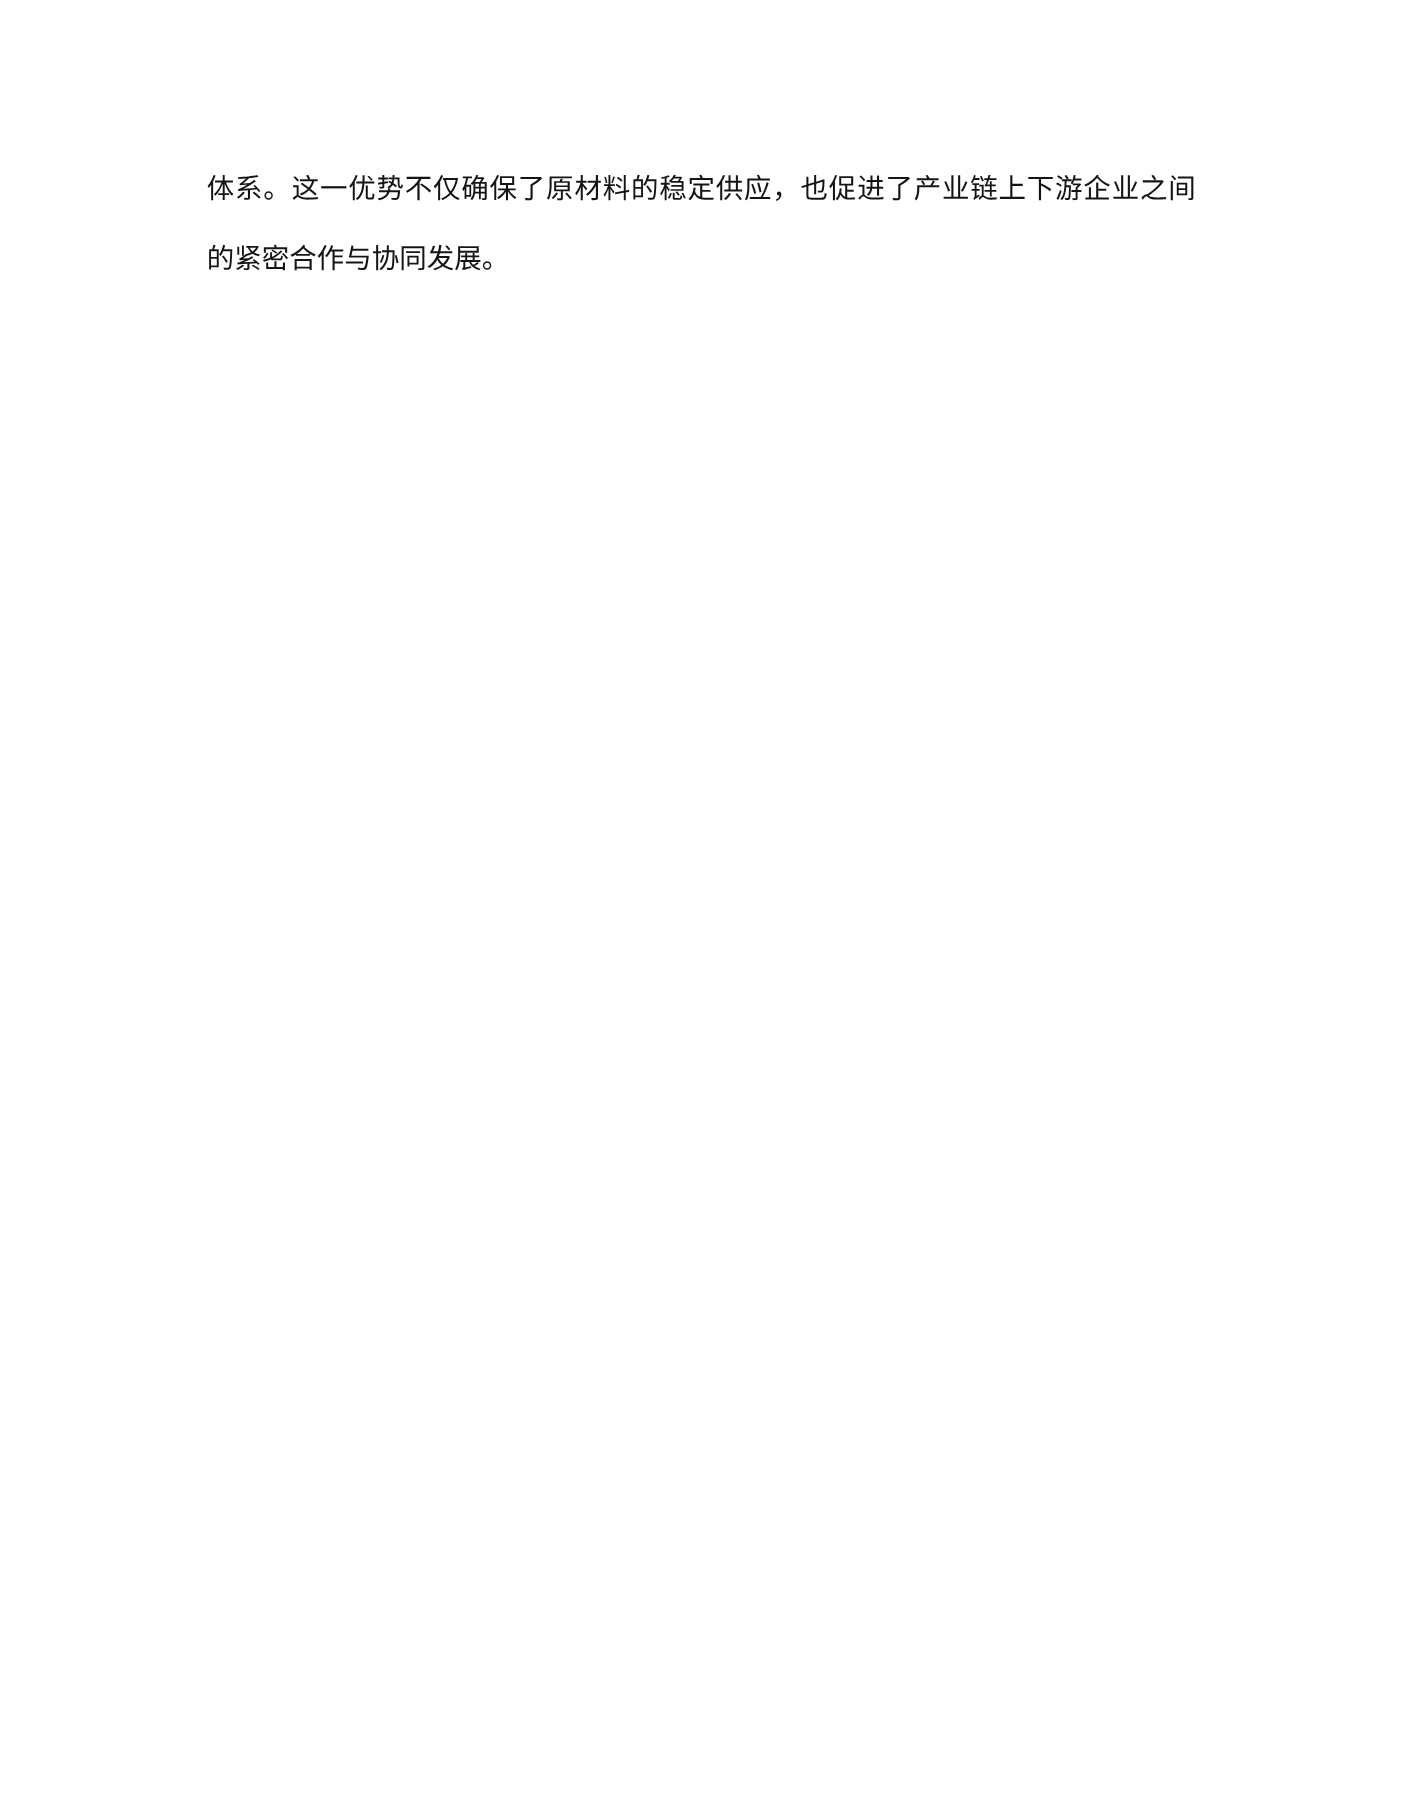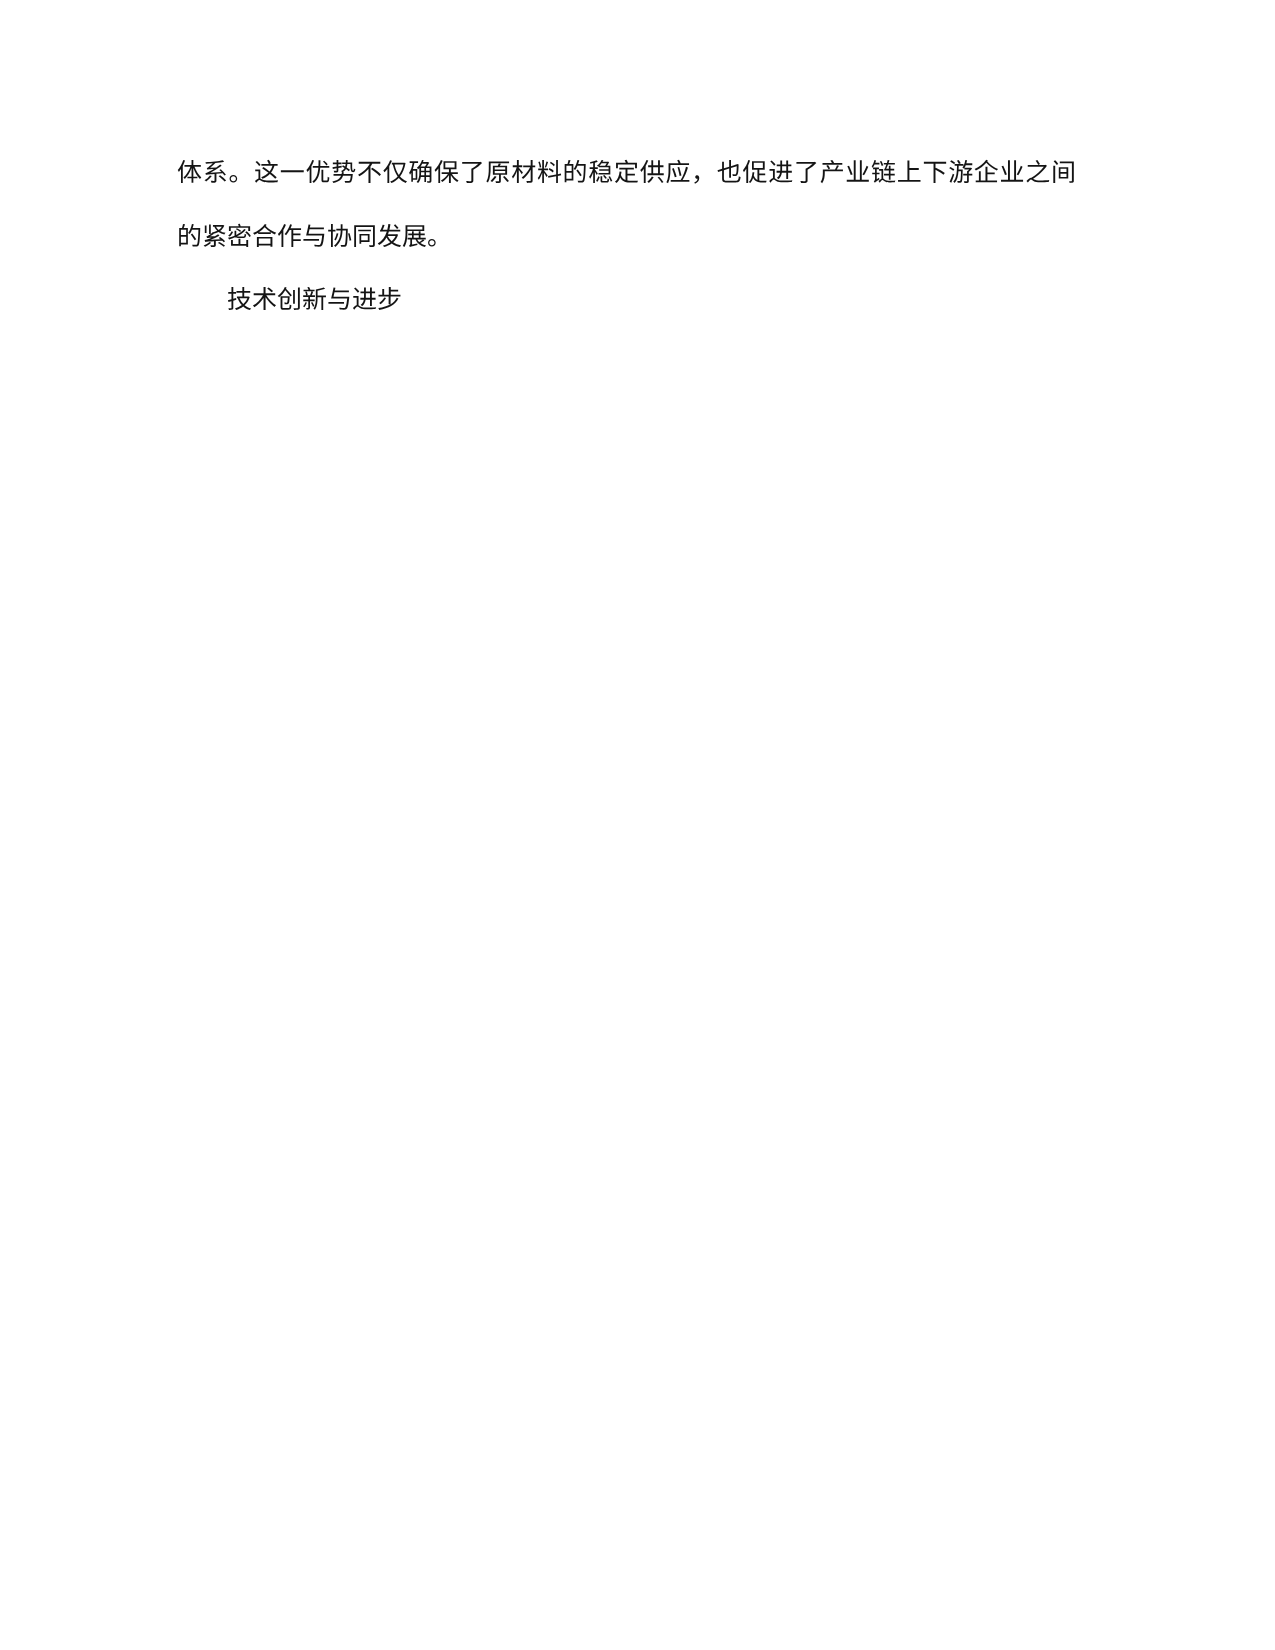--- a/index.html
+++ b/index.html
@@ -10,21 +10,21 @@
   .doc-page {
     position: relative;
     width: 1275px;
     height: 1650px;
     background: #ffffff;
     overflow: hidden;
     font-family: "Liberation Sans", sans-serif;
   }
   .doc-content {
     position: absolute;
-    left: 177px;
+    left: 188px;
     top: 141px;
     width: 899px;
     color: #141414;
     font-size: 25px;
     line-height: 63.5px;
     text-align: justify;
     letter-spacing: 0;
   }
   .doc-content p {
     margin: 0;
@@ -33,15 +33,14 @@
   .doc-content p.indent {
     text-indent: 2em;
   }
 </style>
 </head>
 <body>
 
 <div class="doc-page">
   <div class="doc-content">
       <p class="">体系。这一优势不仅确保了原材料的稳定供应，也促进了产业链上下游企业之间的紧密合作与协同发展。</p>
-      <p class="indent">技术创新与进步</p>
     </div>
 </div>
 
 </body></html>

